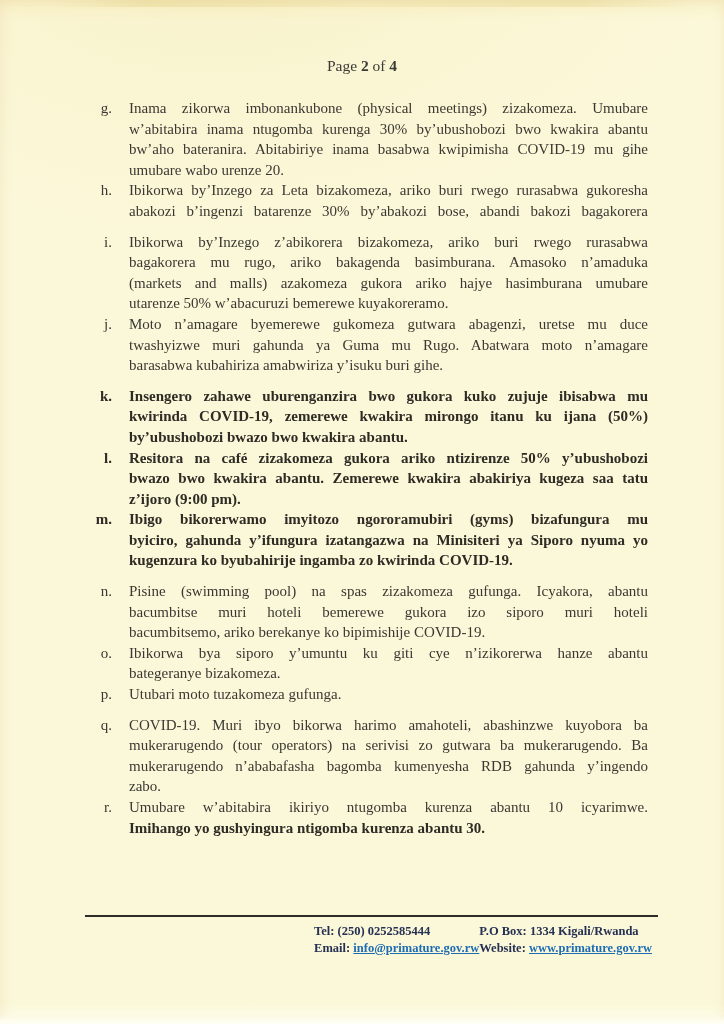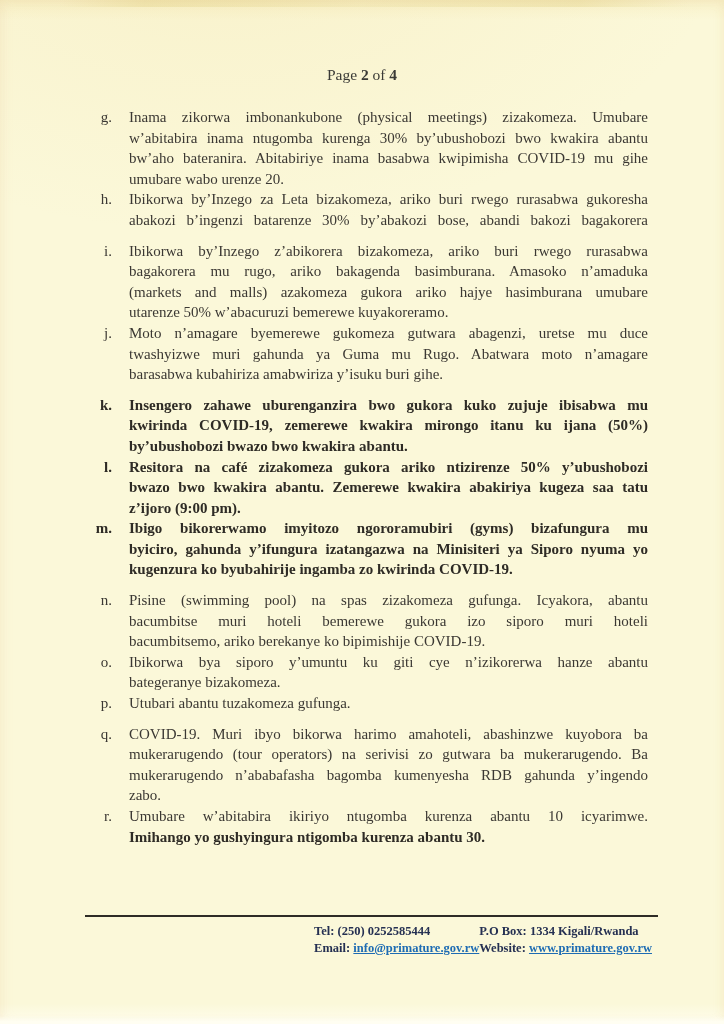--- a/index.html
+++ b/index.html
@@ -12,21 +12,21 @@
       linear-gradient(180deg, rgba(236,212,128,0.18) 0%, rgba(236,212,128,0) 2%),
       linear-gradient(0deg, rgba(255,254,240,0.9) 0%, rgba(255,254,240,0) 2%),
       #fbf8d9;
     box-shadow: inset 3px 0 12px rgba(222,170,140,0.10), inset -2px 0 10px rgba(230,210,140,0.15);
   }
   .edge-top { position:absolute; top:0; left:0; right:0; height:7px;
     background:linear-gradient(90deg, transparent 8%, rgba(214,192,96,0.22) 20%, rgba(214,192,96,0.10) 50%, rgba(214,192,96,0.22) 80%, transparent 95%); }
   .edge-bottom { position:absolute; bottom:0; left:0; right:0; height:8px;
     background:linear-gradient(0deg, #fffef2 30%, rgba(255,254,242,0)); }
 
-  .page-header { margin:16px; padding-top:50px; text-align:center;
+  .page-header { margin:7px; padding-top:50px; text-align:center;
     font-size:15.5px; line-height:18px; color:#3a3a36; }
   .page-header .num { font-weight:bold; }
 
   .list { margin:23px 76px 0 117px; font-size:15px; line-height:20.6px; }
   .item { position:relative; }
   .item.gap { margin-top:10px; }
   .item-label { position:absolute; right:100%; margin-right:5px; white-space:nowrap; }
   .line { text-align:justify; text-align-last:justify;margin-left:12px; }
   .line.last { text-align-last:left; }
   .bold { font-weight:bold; color:#2e2b25; }
@@ -101,21 +101,21 @@
         <div class="line">bacumbitse muri hoteli bemerewe gukora izo siporo muri hoteli</div>
         <div class="line last">bacumbitsemo, ariko berekanye ko bipimishije COVID-19.</div>
       </div>
       <div class="item">
         <span class="item-label">o.</span>
         <div class="line">Ibikorwa bya siporo y’umuntu ku giti cye n’izikorerwa hanze abantu</div>
         <div class="line last">bategeranye bizakomeza.</div>
       </div>
       <div class="item">
         <span class="item-label">p.</span>
-        <div class="line last">Utubari abantu tuzakomeza gufunga.</div>
+        <div class="line last">Utubari moto tuzakomeza gufunga.</div>
       </div>
       <div class="item gap">
         <span class="item-label">q.</span>
         <div class="line">COVID-19. Muri ibyo bikorwa harimo amahoteli, abashinzwe kuyobora ba</div>
         <div class="line">mukerarugendo (tour operators) na serivisi zo gutwara ba mukerarugendo. Ba</div>
         <div class="line">mukerarugendo n’ababafasha bagomba kumenyesha RDB gahunda y’ingendo</div>
         <div class="line last">zabo.</div>
       </div>
       <div class="item">
         <span class="item-label">r.</span>

